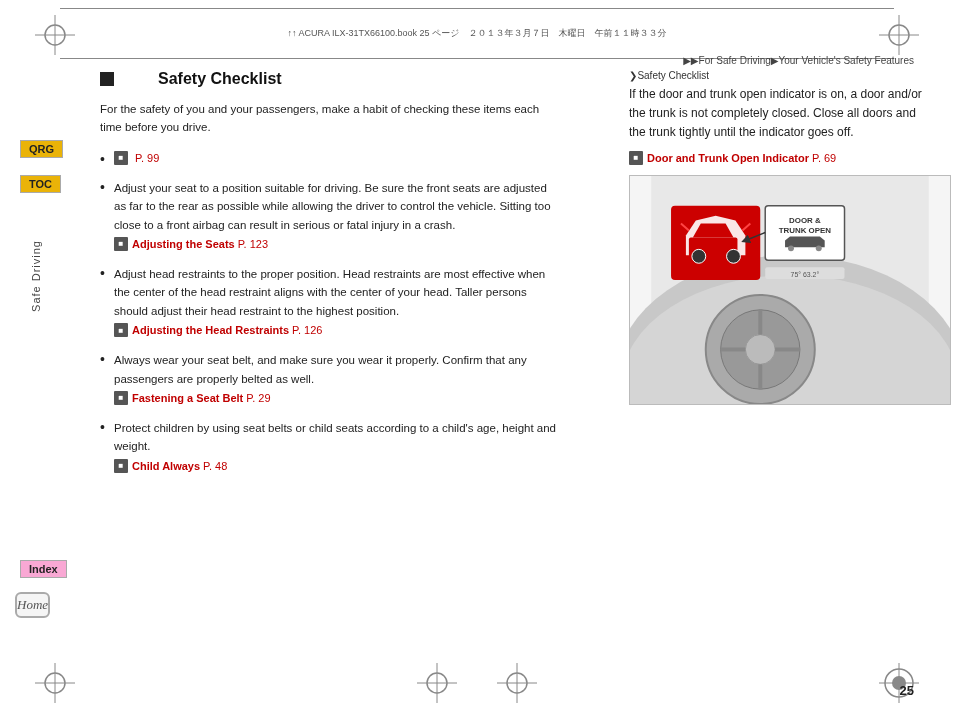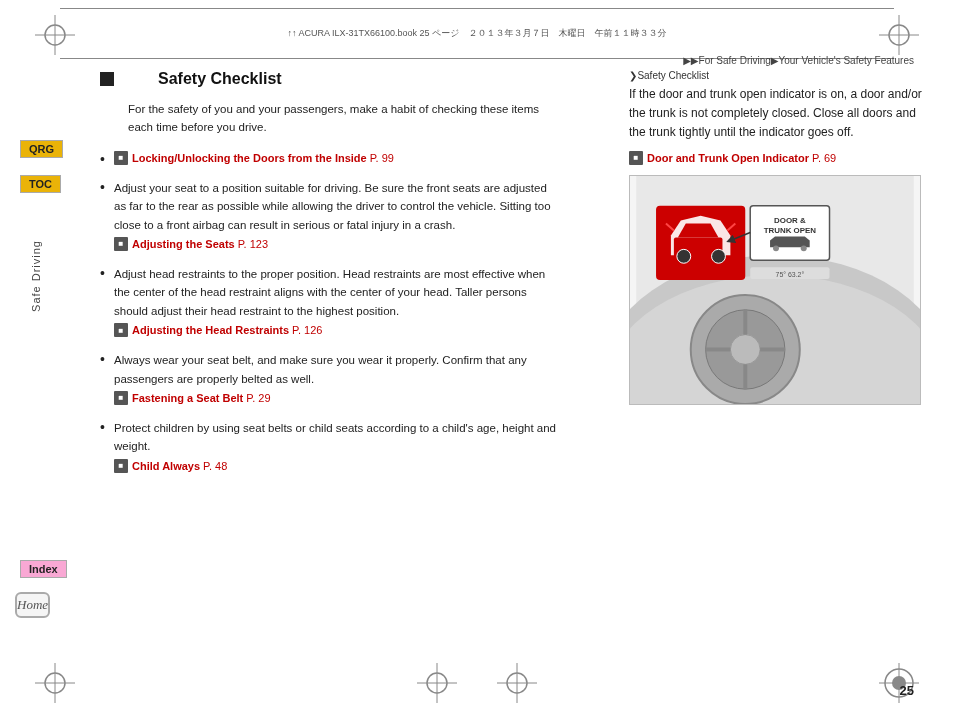--- a/index.html
+++ b/index.html
@@ -150,21 +150,20 @@
       font-size: 16px;
       font-weight: bold;
       color: #111;
     }
 
     .section-intro {
       font-size: 11.5px;
       line-height: 1.6;
       margin-bottom: 14px;
       color: #222;
-      margin-left: 28px;
     }
 
     .bullet-item {
       margin-bottom: 14px;
       padding-left: 14px;
       position: relative;
     }
 
     .bullet-item::before {
       content: '•';
@@ -238,21 +237,21 @@
 
     .right-link-ref {
       display: flex;
       align-items: center;
       margin-bottom: 10px;
     }
 
     .car-image-container {
       border: 1px solid #bbb;
       background: #f5f5f5;
-      width: 292px;
+      width: 322px;
       height: 230px;
       display: flex;
       align-items: center;
       justify-content: center;
       overflow: hidden;
       position: relative;
     }
 
     
     .car-svg {
@@ -321,21 +320,20 @@
     <div class="section-title-icon"></div>
     <div class="section-title">Safety Checklist</div>
   </div>
 
   <div class="section-intro">For the safety of you and your passengers, make a habit of checking these items
 each time before you drive.</div>
 
   <div class="bullet-item">
     <div class="link-ref">
       <span class="link-icon">■</span>
-      <span class="link-text">Locking/Unlocking the Doors from the Inside</span>
       <span class="link-page">P. 99</span>
     </div>
   </div>
 
   <div class="bullet-item">
     <div class="bullet-text">Adjust your seat to a position suitable for driving. Be sure the front seats
 are adjusted as far to the rear as possible while allowing the driver to control
 the vehicle. Sitting too close to a front airbag can result in serious or fatal
 injury in a crash.</div>
     <div class="link-ref">

